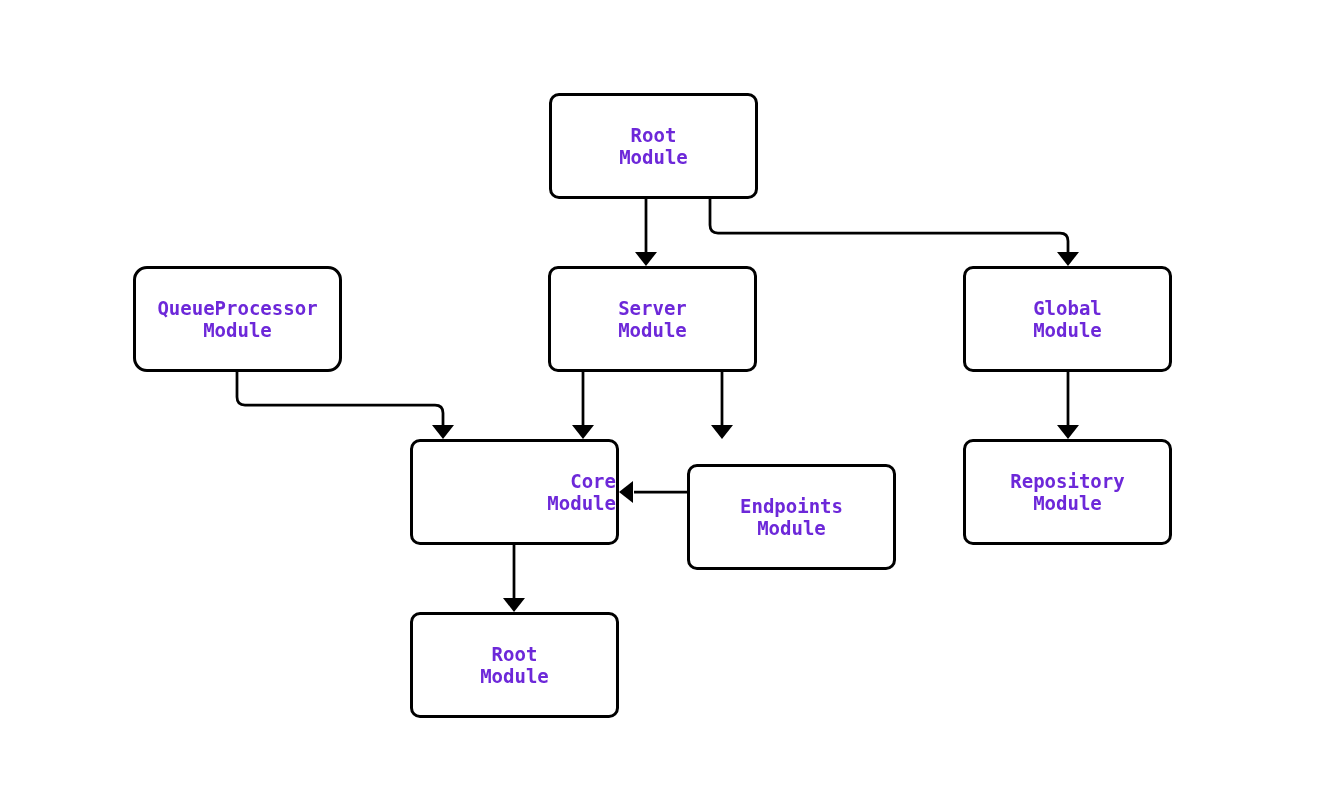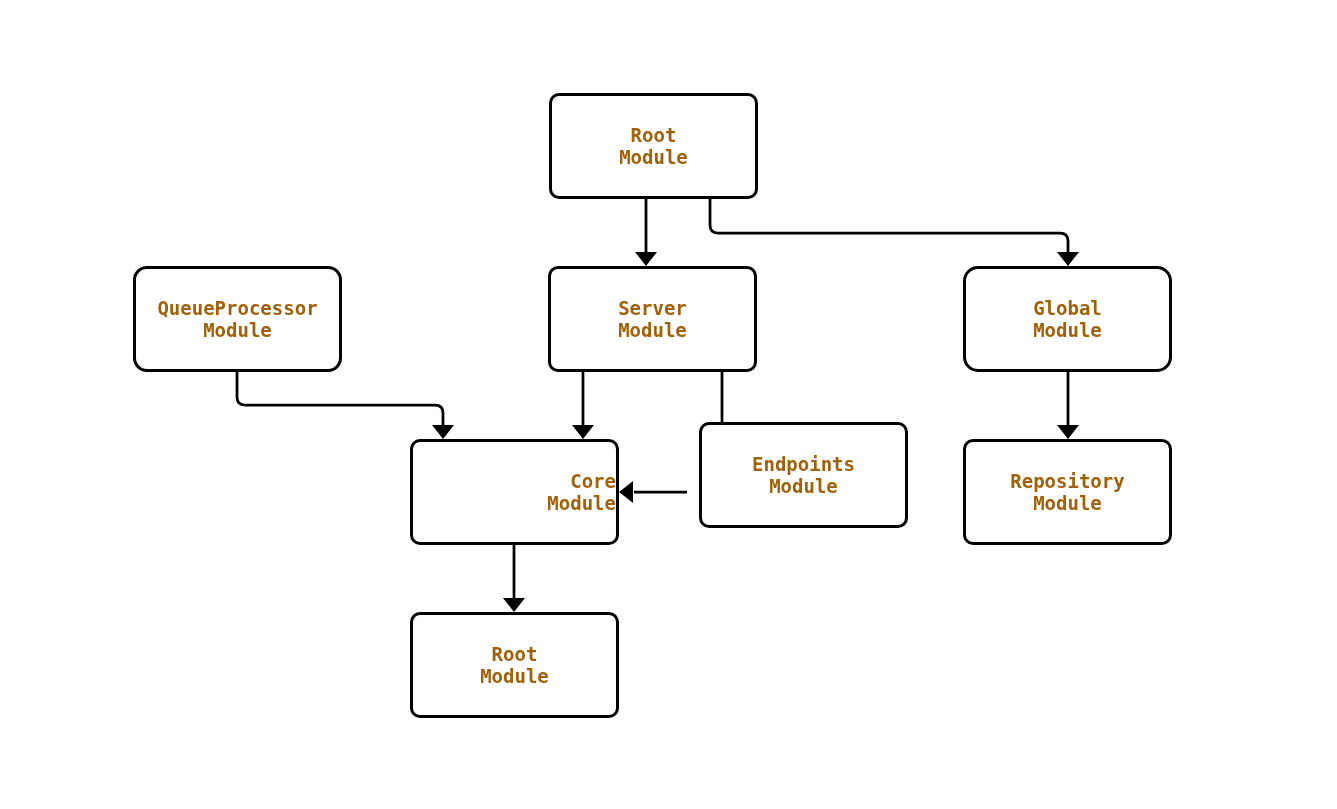--- a/index.html
+++ b/index.html
@@ -35,21 +35,21 @@
     border: 3px solid #000000;
     border-radius: 10px;
     display: flex;
     flex-direction: column;
     align-items: center;
     justify-content: center;
     text-align: center;
     font-weight: bold;
     font-size: 19px;
     line-height: 22px;
-    color: #a16207;
+    color: #6d28d9;
   }
   .node span { display: block; }
 </style>
 </head>
 <body>
 
 <div class="canvas">
 
   <svg class="edges" viewBox="0 0 1337 809" xmlns="http://www.w3.org/2000/svg">
 
@@ -102,31 +102,31 @@
   <div class="node" style="left:133px; top:266px;border-radius:14px;">
     <span>QueueProcessor</span>
     <span>Module</span>
   </div>
 
   <div class="node" style="left:548px; top:266px;text-align:right;">
     <span>Server</span>
     <span>Module</span>
   </div>
 
-  <div class="node" style="left:963px; top:266px;border-radius:15px;">
+  <div class="node" style="left:963px; top:266px;">
     <span>Global</span>
     <span>Module</span>
   </div>
 
   <div class="node" style="left:410px; top:439px;align-items:flex-end;">
     <span>Core</span>
     <span>Module</span>
   </div>
 
-  <div class="node" style="left:687px; top:422px;margin-left:12px;">
+  <div class="node" style="left:687px; top:464px;">
     <span>Endpoints</span>
     <span>Module</span>
   </div>
 
   <div class="node" style="left:963px; top:439px;">
     <span>Repository</span>
     <span>Module</span>
   </div>
 
   <div class="node" style="left:410px; top:612px;">

